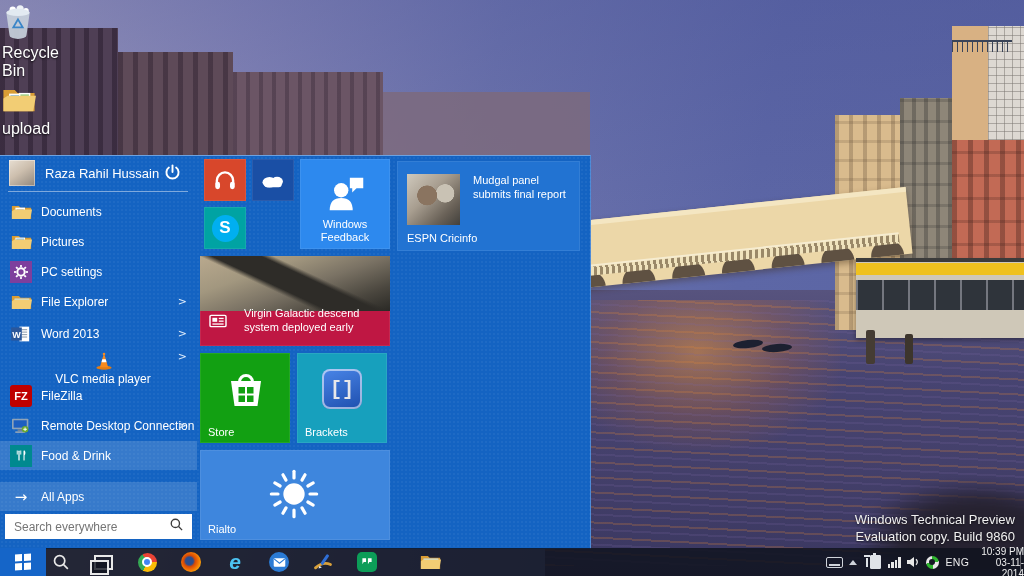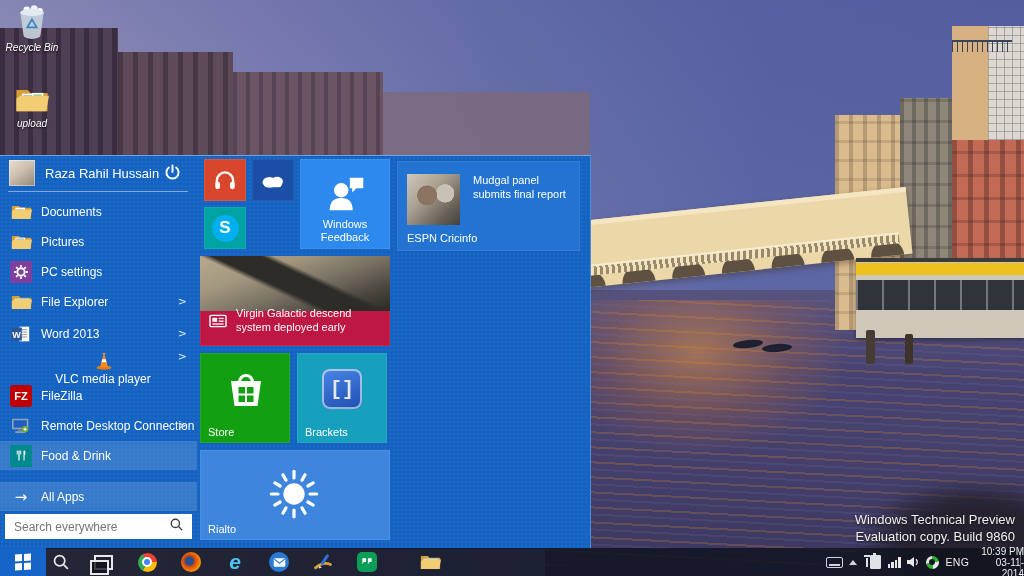--- a/index.html
+++ b/index.html
@@ -35,21 +35,21 @@
   .vapRoof{left:856px;top:258px;width:168px;height:4px;background:#3b3b3b;}
   .vapStripe{left:856px;top:263px;width:168px;height:12px;background:#efc11e;}
   .vapSign{position:absolute;right:18px;top:2px;font-size:7px;color:#3c3c34;letter-spacing:.5px;}
   .vapWin{left:856px;top:280px;width:168px;height:30px;background:#2f343b;background-image:repeating-linear-gradient(90deg,rgba(200,200,210,.45) 0 2px,transparent 2px 26px);}
   .piling1{left:866px;top:330px;width:9px;height:34px;background:#453c33;border-radius:2px;}
   .piling2{left:905px;top:334px;width:8px;height:30px;background:#3d352c;border-radius:2px;}
   .gondola{width:30px;height:8px;background:#1c2030;border-radius:50%;}
   .fgblob{left:862px;top:482px;width:210px;height:100px;background:radial-gradient(ellipse at 55% 60%,#262230 0 45%,rgba(38,34,48,0) 75%);filter:blur(6px);}
 
   
-  .dicon{width:60px;text-align:center;color:#fff;font-size:10px;cursor:default;font-style:italic;}
+  .dicon{width:60px;color:#fff;font-size:16px;cursor:default;}
   .dicon .lbl{margin-top:1px;text-shadow:0 1px 2px rgba(0,0,0,.85);}
   
   .wm{right:9px;text-align:center;color:#f0f0f0;font-size:13px;text-shadow:0 1px 2px rgba(0,0,0,.55);}
 
   
   .menu{left:0;top:155px;width:590px;height:393px;background:#1463c2;
     border-top:1px solid rgba(185,215,250,.55);border-right:1px solid rgba(130,175,235,.5);
     background-image:radial-gradient(rgba(255,255,255,.045) 1px,transparent 1px);background-size:4px 4px;}
   .mrow{left:0;width:197px;height:29px;color:#fff;font-size:12px;display:flex;align-items:center;cursor:default;}
   .mrow .ic{width:22px;height:22px;margin-left:10px;display:flex;align-items:center;justify-content:center;flex:none;}
@@ -75,21 +75,21 @@
   .t-feed{left:300px;top:159px;width:90px;height:90px;background:#2d89ee;}
   .t-feed .flabel{position:absolute;left:5px;right:5px;bottom:5px;text-align:center;font-size:11px;line-height:13px;}
   .t-espn{left:397px;top:161px;width:183px;height:90px;background:#2273d2;}
   .espnphoto{position:absolute;left:10px;top:13px;width:53px;height:51px;
     background:radial-gradient(circle at 38% 42%,#8a7460 0 22%,transparent 23%),radial-gradient(circle at 72% 38%,#c9c2b4 0 18%,transparent 19%),linear-gradient(135deg,#cfc9bd 0%,#a89e90 40%,#6a6258 75%,#42403c 100%);}
   .espnhead{position:absolute;left:76px;top:12px;width:100px;font-size:11px;line-height:14px;}
   .espnlbl{position:absolute;left:10px;bottom:7px;font-size:11px;}
   .t-news{left:200px;top:256px;width:190px;height:90px;background:#bf1743;}
   .newsphoto{position:absolute;left:0;top:0;width:190px;height:55px;
     background:linear-gradient(25deg,transparent 38%,#2e2c28 42% 58%,transparent 62%),linear-gradient(160deg,#b9a98e 0%,#a2977f 30%,#7a7264 55%,#4a463e 80%,#2a2925 100%);}
-  .newsbar{position:absolute;left:0;bottom:0;width:190px;height:51px;display:flex;align-items:center;}
+  .newsbar{position:absolute;left:0;bottom:0;width:190px;height:51px;display:flex;align-items:center;justify-content:space-between;}
   .newstext{font-size:11px;line-height:13.5px;margin-left:8px;width:146px;}
   .t-store{left:200px;top:353px;width:90px;height:90px;background:#12a012;}
   .t-brackets{left:297px;top:353px;width:90px;height:90px;background:#17a0bd;}
   .brx{position:absolute;left:25px;top:16px;width:40px;height:40px;border-radius:8px;background:linear-gradient(160deg,#4a86e8,#1e4fae);display:flex;align-items:center;justify-content:center;
     font-family:"Liberation Mono",monospace;font-size:20px;font-weight:bold;color:#e8e8ea;box-shadow:inset 0 0 0 2px rgba(255,255,255,.55);}
   .t-weather{left:200px;top:450px;width:190px;height:90px;background:#3e86dd;}
 
   
   .tbar{left:0;top:548px;width:1024px;height:28px;background:rgba(16,20,31,.86);}
   .startbtn{left:0;top:548px;width:46px;height:28px;background:#1565c8;display:flex;align-items:center;justify-content:center;cursor:pointer;}

